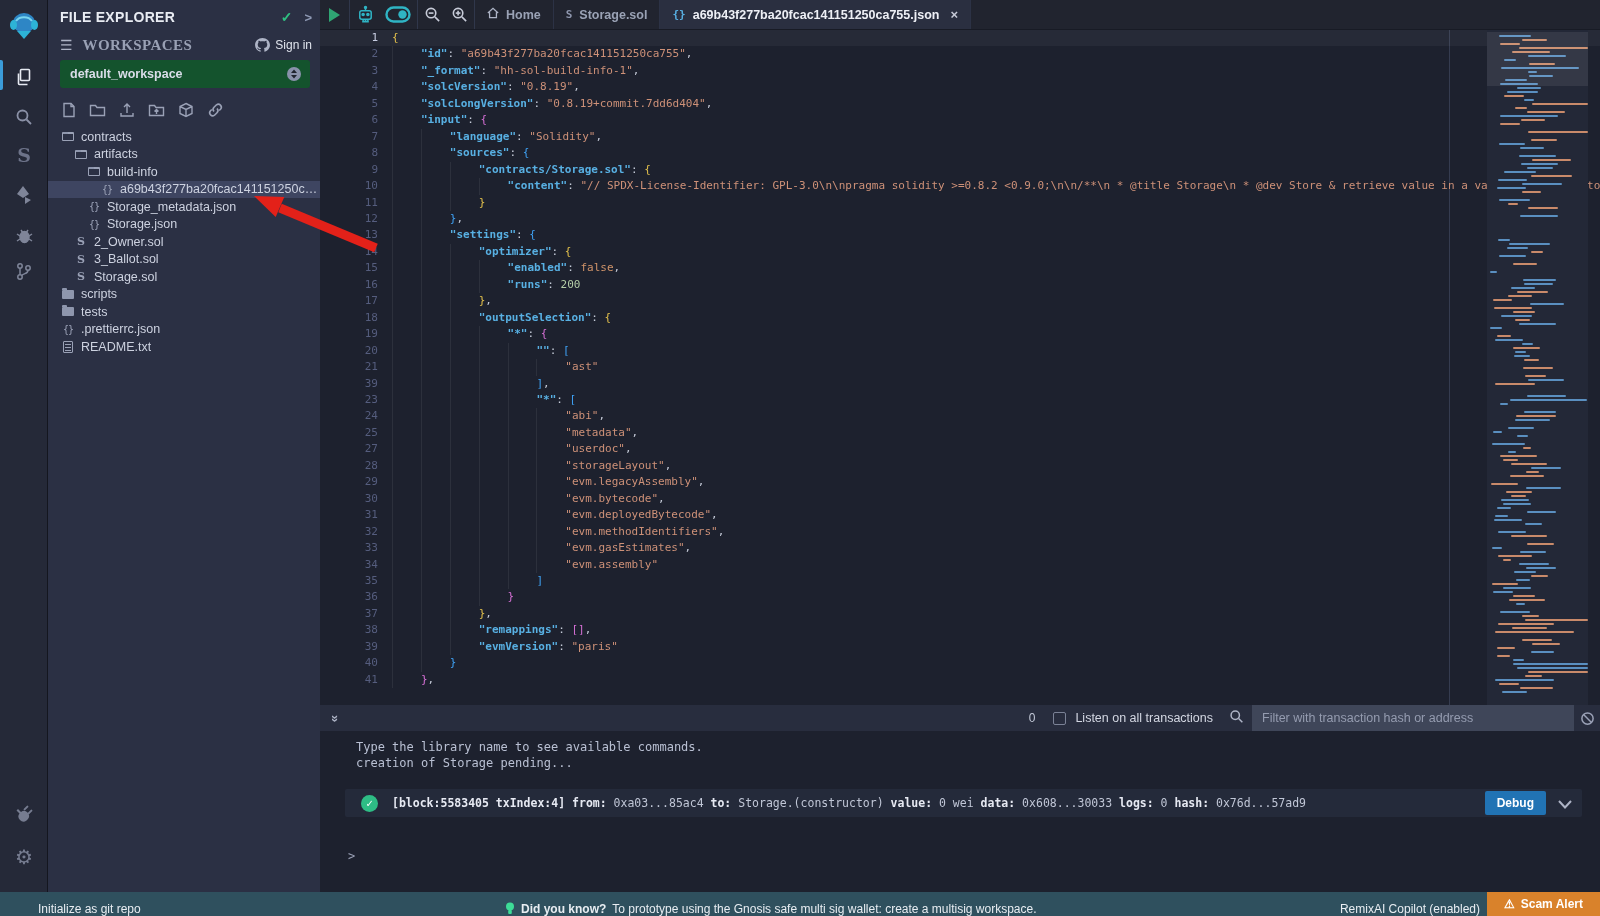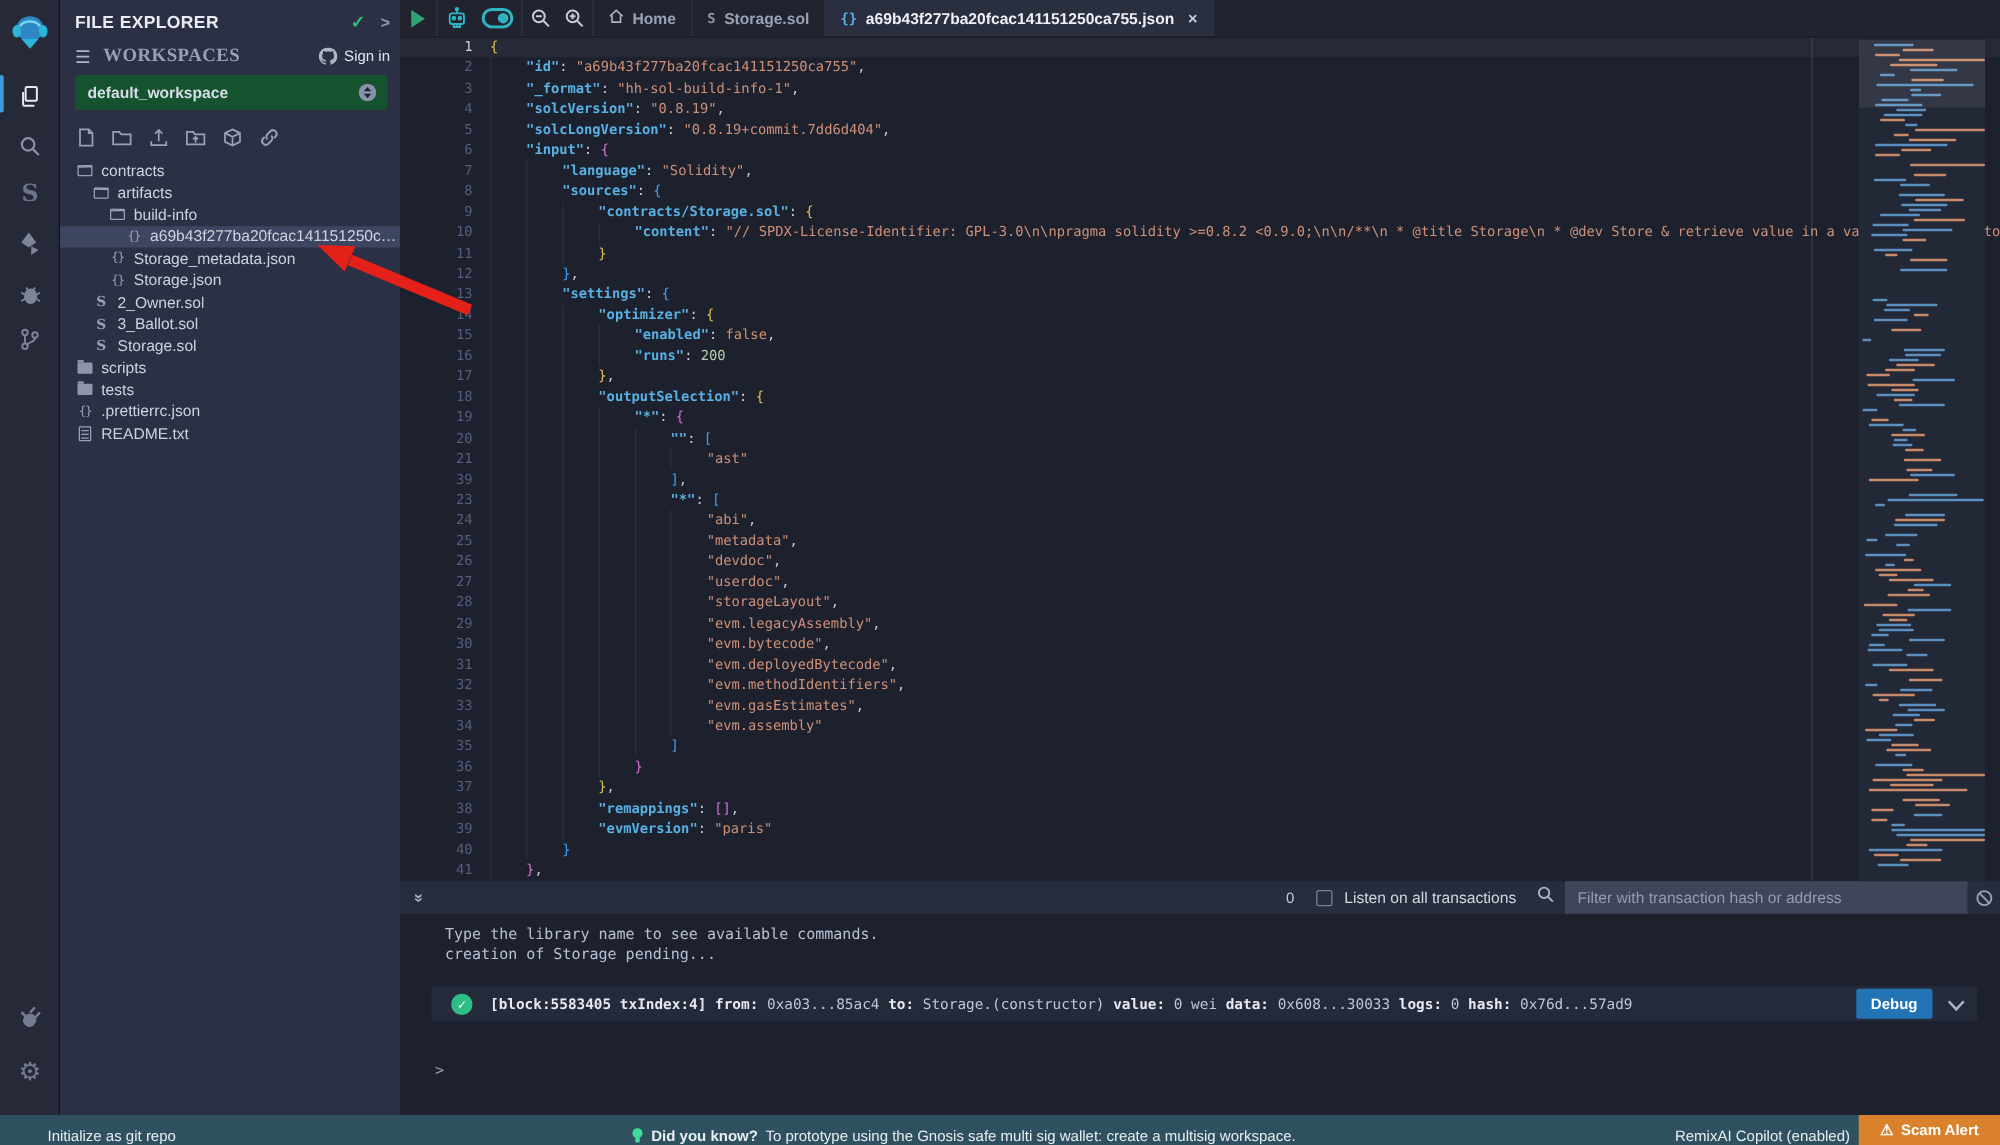--- a/index.html
+++ b/index.html
@@ -372,21 +372,20 @@
           <div class="code-line"><span class="gutter">16</span><span class="ct"><span class="guide"></span><span class="guide"></span><span class="guide"></span><span class="guide"></span><span class="tk-k">"runs"</span><span class="tk-p">: </span><span class="tk-n">200</span></span></div>
           <div class="code-line"><span class="gutter">17</span><span class="ct"><span class="guide"></span><span class="guide"></span><span class="guide"></span><span class="tk-y">}</span><span class="tk-p">,</span></span></div>
           <div class="code-line"><span class="gutter">18</span><span class="ct"><span class="guide"></span><span class="guide"></span><span class="guide"></span><span class="tk-k">"outputSelection"</span><span class="tk-p">: </span><span class="tk-y">{</span></span></div>
           <div class="code-line"><span class="gutter">19</span><span class="ct"><span class="guide"></span><span class="guide"></span><span class="guide"></span><span class="guide"></span><span class="tk-k">"*"</span><span class="tk-p">: </span><span class="tk-m">{</span></span></div>
           <div class="code-line"><span class="gutter">20</span><span class="ct"><span class="guide"></span><span class="guide"></span><span class="guide"></span><span class="guide"></span><span class="guide"></span><span class="tk-k">""</span><span class="tk-p">: </span><span class="tk-b">[</span></span></div>
           <div class="code-line"><span class="gutter">21</span><span class="ct"><span class="guide"></span><span class="guide"></span><span class="guide"></span><span class="guide"></span><span class="guide"></span><span class="guide"></span><span class="tk-s">"ast"</span></span></div>
           <div class="code-line"><span class="gutter">39</span><span class="ct"><span class="guide"></span><span class="guide"></span><span class="guide"></span><span class="guide"></span><span class="guide"></span><span class="tk-b">]</span><span class="tk-p">,</span></span></div>
           <div class="code-line"><span class="gutter">23</span><span class="ct"><span class="guide"></span><span class="guide"></span><span class="guide"></span><span class="guide"></span><span class="guide"></span><span class="tk-k">"*"</span><span class="tk-p">: </span><span class="tk-b">[</span></span></div>
           <div class="code-line"><span class="gutter">24</span><span class="ct"><span class="guide"></span><span class="guide"></span><span class="guide"></span><span class="guide"></span><span class="guide"></span><span class="guide"></span><span class="tk-s">"abi"</span><span class="tk-p">,</span></span></div>
           <div class="code-line"><span class="gutter">25</span><span class="ct"><span class="guide"></span><span class="guide"></span><span class="guide"></span><span class="guide"></span><span class="guide"></span><span class="guide"></span><span class="tk-s">"metadata"</span><span class="tk-p">,</span></span></div>
-          <div class="code-line"><span class="gutter">26</span><span class="ct"><span class="guide"></span><span class="guide"></span><span class="guide"></span><span class="guide"></span><span class="guide"></span><span class="guide"></span><span class="tk-s">"devdoc"</span><span class="tk-p">,</span></span></div>
           <div class="code-line"><span class="gutter">27</span><span class="ct"><span class="guide"></span><span class="guide"></span><span class="guide"></span><span class="guide"></span><span class="guide"></span><span class="guide"></span><span class="tk-s">"userdoc"</span><span class="tk-p">,</span></span></div>
           <div class="code-line"><span class="gutter">28</span><span class="ct"><span class="guide"></span><span class="guide"></span><span class="guide"></span><span class="guide"></span><span class="guide"></span><span class="guide"></span><span class="tk-s">"storageLayout"</span><span class="tk-p">,</span></span></div>
           <div class="code-line"><span class="gutter">29</span><span class="ct"><span class="guide"></span><span class="guide"></span><span class="guide"></span><span class="guide"></span><span class="guide"></span><span class="guide"></span><span class="tk-s">"evm.legacyAssembly"</span><span class="tk-p">,</span></span></div>
           <div class="code-line"><span class="gutter">30</span><span class="ct"><span class="guide"></span><span class="guide"></span><span class="guide"></span><span class="guide"></span><span class="guide"></span><span class="guide"></span><span class="tk-s">"evm.bytecode"</span><span class="tk-p">,</span></span></div>
           <div class="code-line"><span class="gutter">31</span><span class="ct"><span class="guide"></span><span class="guide"></span><span class="guide"></span><span class="guide"></span><span class="guide"></span><span class="guide"></span><span class="tk-s">"evm.deployedBytecode"</span><span class="tk-p">,</span></span></div>
           <div class="code-line"><span class="gutter">32</span><span class="ct"><span class="guide"></span><span class="guide"></span><span class="guide"></span><span class="guide"></span><span class="guide"></span><span class="guide"></span><span class="tk-s">"evm.methodIdentifiers"</span><span class="tk-p">,</span></span></div>
           <div class="code-line"><span class="gutter">33</span><span class="ct"><span class="guide"></span><span class="guide"></span><span class="guide"></span><span class="guide"></span><span class="guide"></span><span class="guide"></span><span class="tk-s">"evm.gasEstimates"</span><span class="tk-p">,</span></span></div>
           <div class="code-line"><span class="gutter">34</span><span class="ct"><span class="guide"></span><span class="guide"></span><span class="guide"></span><span class="guide"></span><span class="guide"></span><span class="guide"></span><span class="tk-s">"evm.assembly"</span></span></div>
           <div class="code-line"><span class="gutter">35</span><span class="ct"><span class="guide"></span><span class="guide"></span><span class="guide"></span><span class="guide"></span><span class="guide"></span><span class="tk-b">]</span></span></div>
           <div class="code-line"><span class="gutter">36</span><span class="ct"><span class="guide"></span><span class="guide"></span><span class="guide"></span><span class="guide"></span><span class="tk-m">}</span></span></div>

